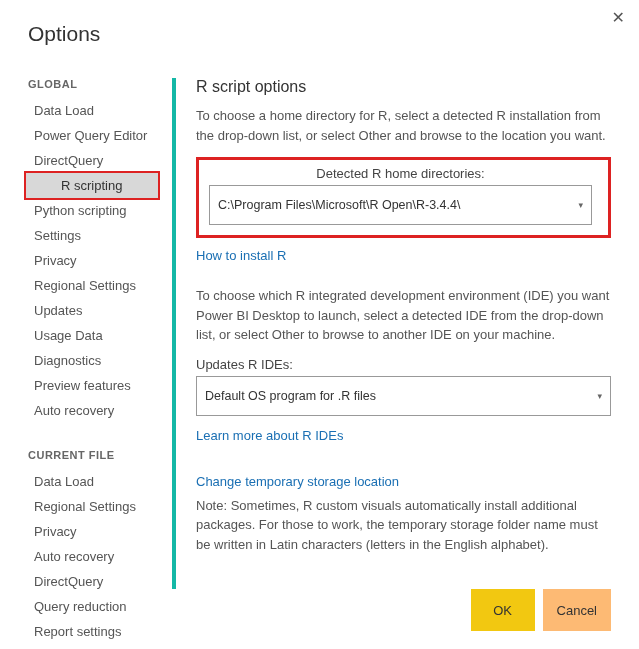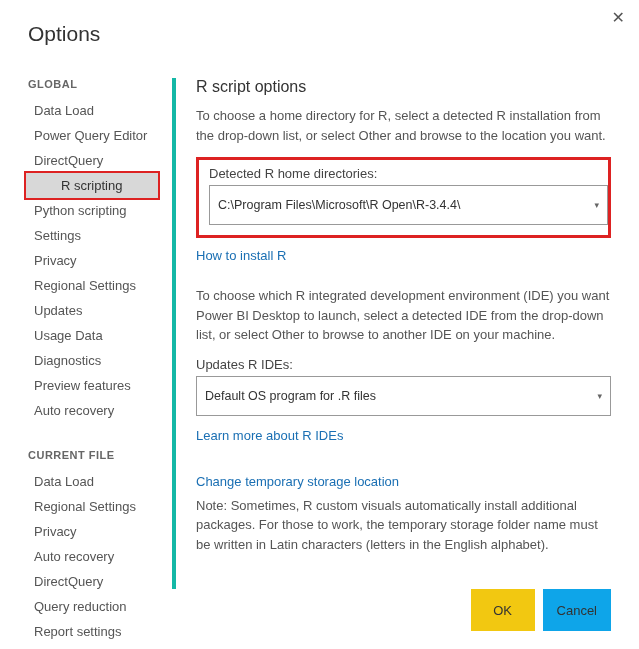--- a/index.html
+++ b/index.html
@@ -71,22 +71,23 @@
       margin-bottom: 10px;
     }
     .body-text {
       font-size: 13px;
       color: #555;
       line-height: 1.5;
       margin-bottom: 12px;
     }
     .detected-box {
       border: 3px solid #d22;
-      padding: 6px 0 10px 10px;
+      padding: 6px 16px 10px 10px;
       margin-bottom: 8px;
+      text-align: center;
     }
     .field-label {
       font-size: 13px;
       color: #444;
       margin-bottom: 4px;
     }
     .dropdown {
       border: 1px solid #999;
       background: #fff;
       width: 100%;
@@ -125,21 +126,21 @@
     }
     .btn {
       min-width: 64px;
       height: 42px;
       font-size: 13px;
       border: none;
       cursor: pointer;
       padding: 0 14px;
     }
     .btn-primary { background: #f2c811; color: #333; }
-    .btn-secondary { background: #0ea5e9; color: #333; }
+    .btn-secondary { background: #fdba74; color: #333; }
   </style>
 </head>
 <body>
 
 <div class="close-x">✕</div>
 
 <div class="title">Options</div>
 
 <div class="sidebar">
   <div class="section-header">GLOBAL</div>

